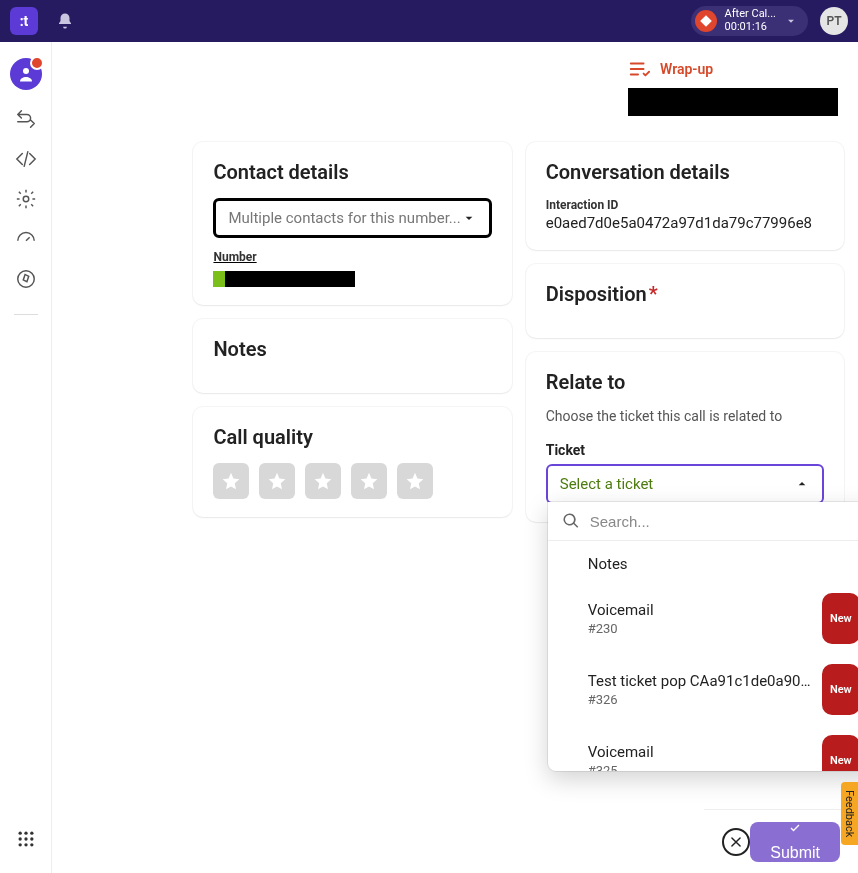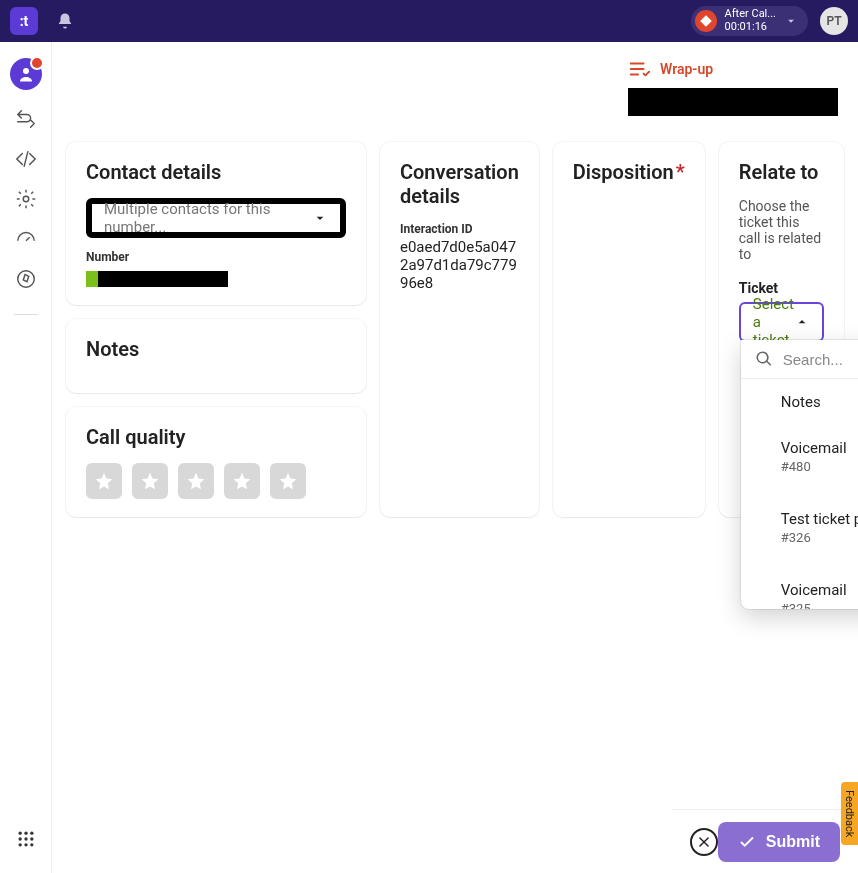--- a/index.html
+++ b/index.html
@@ -116,34 +116,34 @@
     border-radius:10px;
     box-shadow: 0 1px 2px rgba(0,0,0,0.06), 0 0 0 1px rgba(0,0,0,0.04);
     padding: 18px 20px;
   }
   .card h2 {
     font-size: 20px; font-weight:600; color:#222;
     margin-bottom: 14px;
   }
   .card h2 .req { color:#c62828; margin-left:2px;}
   .select-like, .textarea-like, .combo-open {
-    border:6px solid #000000;
+    border:3px solid #000000;
     border-radius:6px;
     width:100%;
   }
   .select-like {
     display:flex;align-items:center;
     height:40px;
     padding:0 12px;
     cursor:pointer;
   }
   .select-like .placeholder { color:#777; font-size:15px; flex:1;}
   .select-like svg { width:16px;height:16px; fill:#222;}
   .field-label { font-size:12px;font-weight:700;color:#333;margin-bottom:4px;display:block;}
-  .number-row { margin-top:12px;}
+  .number-row { margin-top:12px;text-decoration:underline;}
   .number-row .numval {
     display:inline-block;
     background:#000;
     color:#000;
     width:130px;height:16px;
     vertical-align:middle;
   }
   .number-row .numprefix {
     display:inline-block;
     width: 12px; height:16px;
@@ -232,39 +232,40 @@
     cursor:pointer;
   }
   .footer .cancel-btn svg{width:14px;height:14px;fill:#222;}
   .footer .spacer{flex:1;}
   .submit-btn {
     background:#8a6ed1;
     color:#fff;
     border:none;border-radius:8px;
     height:40px;
     padding: 0 20px;
-    font-size:16px;font-weight:700;
+    font-size:16px;font-weight:400;
     display:flex;align-items:center;gap:10px;
     cursor:pointer;
+    flex-direction:column;
   }
   .submit-btn svg { width:18px;height:18px;stroke:#fff;stroke-width:2.5;fill:none;}
   .feedback-tab {
     position:absolute;
     right:0; top: 740px;
     background:#f5a623;
     color:#222;
     font-size:11px;
     writing-mode: vertical-rl;
     padding:8px 2px;
     border-radius:4px 0 0 4px;
     cursor:pointer;
     z-index: 30;
   }
   .col-left { display:flex;flex-direction:column;gap:14px;}
-  .col-right { display:flex;flex-direction:row;gap:14px;}
+  .col-right { display:flex;flex-direction:column;gap:14px;}
 </style>
 </head>
 <body>
 
 <div class="topbar">
   <div class="app-logo">:t</div>
   <svg class="bell-icon" viewBox="0 0 24 24">
       <path d="M12 2a6 6 0 0 0-6 6v4l-2 3v1h16v-1l-2-3V8a6 6 0 0 0-6-6zm0 20a2.5 2.5 0 0 0 2.5-2.5h-5A2.5 2.5 0 0 0 12 22z"></path>
     </svg>
   <div class="topbar-spacer"></div>
@@ -424,21 +425,21 @@
               </div>
               <div class="dropdown-list">
                 <div class="dropdown-item">
                   <div class="dd-main">
                     <div class="dd-title">Notes</div>
                   </div>
                 </div>
                 <div class="dropdown-item">
                   <div class="dd-main">
                     <div class="dd-title">Voicemail</div>
-                    <div class="dd-sub">#480</div>
+                    <div class="dd-sub">#230</div>
                   </div>
                   <span class="badge-new">New</span>
                 </div>
                 <div class="dropdown-item">
                   <div class="dd-main">
                     <div class="dd-title">Test ticket pop CAa91c1de0a908e...</div>
                     <div class="dd-sub">#326</div>
                   </div>
                   <span class="badge-new">New</span>
                 </div>

